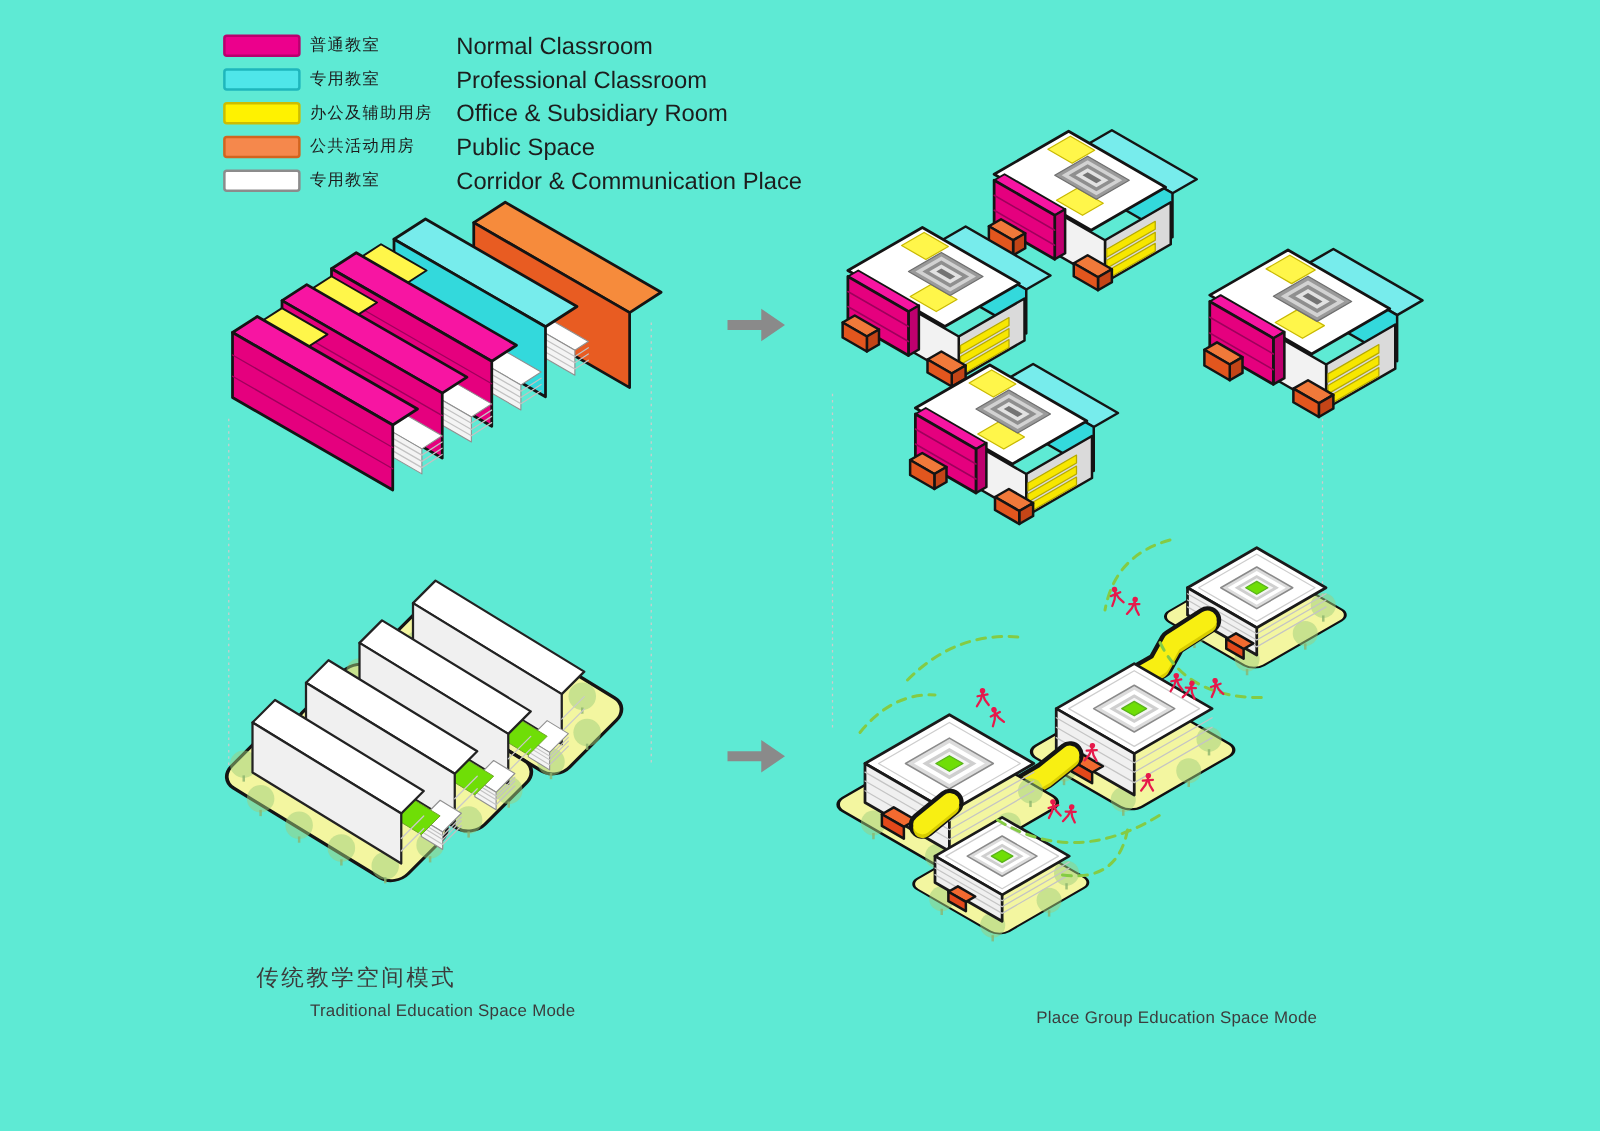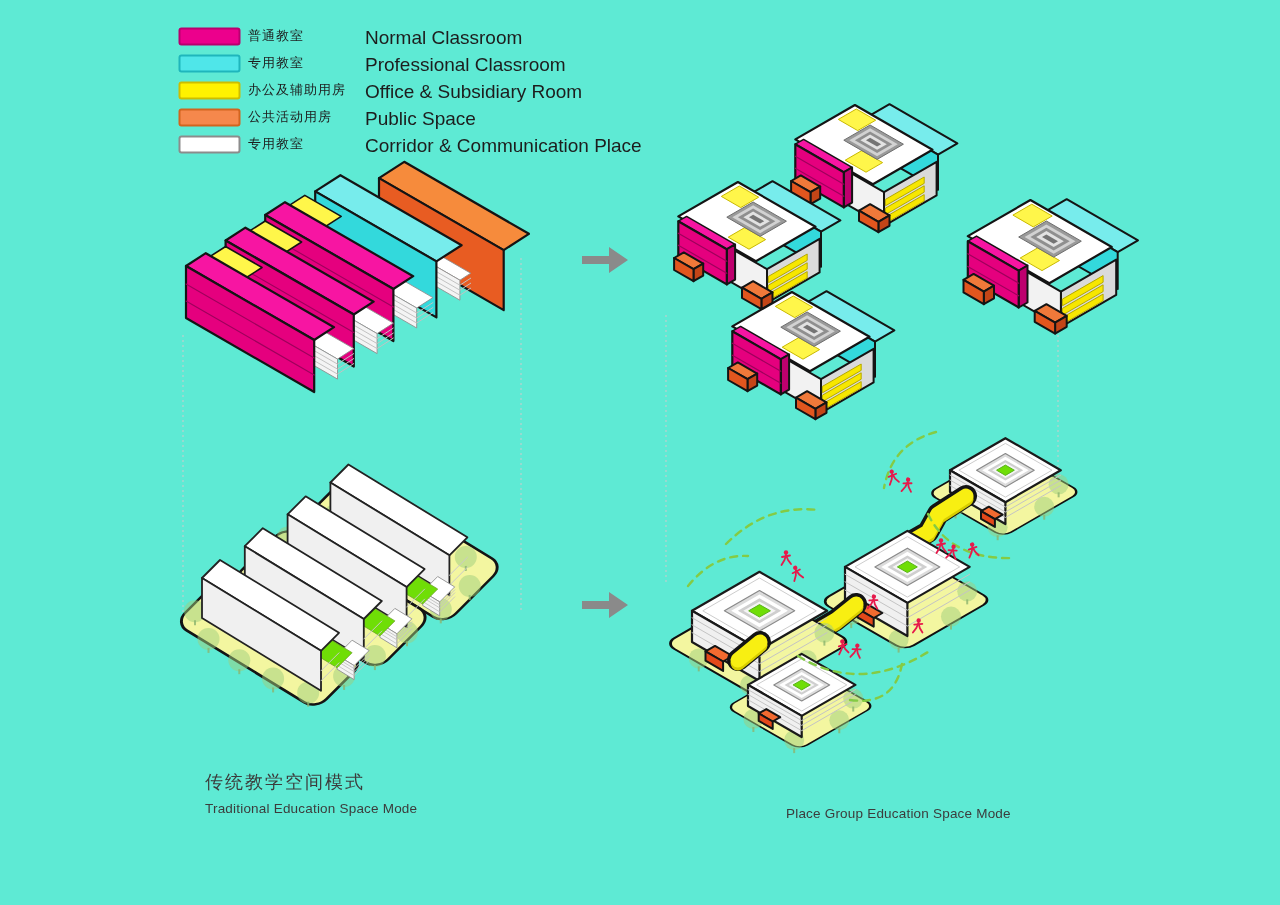--- a/index.html
+++ b/index.html
@@ -6,21 +6,21 @@
   .stage{position:relative;width:1280px;height:905px;background:#5eead4;overflow:hidden;
          font-family:"Liberation Sans","DejaVu Sans",sans-serif;}
   #art{position:absolute;left:0;top:0;}
   .legend{position:absolute;left:178px;top:26px;}
   .legend-row{position:absolute;left:0;height:22px;display:flex;align-items:center;}
   .legend-row svg{display:block;}
   .lg-zh{position:absolute;left:70px;top:1px;font-size:13px;color:#1d1d1d;white-space:nowrap;letter-spacing:1px;}
   .lg-en{position:absolute;left:187px;top:1px;font-size:19px;color:#1d1d1d;white-space:nowrap;}
   .caption{position:absolute;color:#3a3a3a;}
   .cap-zh{font-size:18px;letter-spacing:2px;color:#3c3c3c;}
-  .cap-en{font-size:13.5px;margin-top:7px;color:#3c3c3c;letter-spacing:0.2px;}
+  .cap-en{font-size:13.5px;margin-top:7px;color:#3c3c3c;letter-spacing:0.2px;margin-left:43px;}
 </style>
 </head>
 <body>
 
 <div class="stage">
 
   <svg id="art" width="1280" height="905" viewBox="0 0 1280 905">
     <g id="g-dotted">
         <line x1="183" y1="335" x2="183" y2="625" stroke="#CCCCCC" stroke-width="1" stroke-dasharray="2 3"></line>
         <line x1="521" y1="258" x2="521" y2="612" stroke="#CCCCCC" stroke-width="1" stroke-dasharray="2 3"></line>

